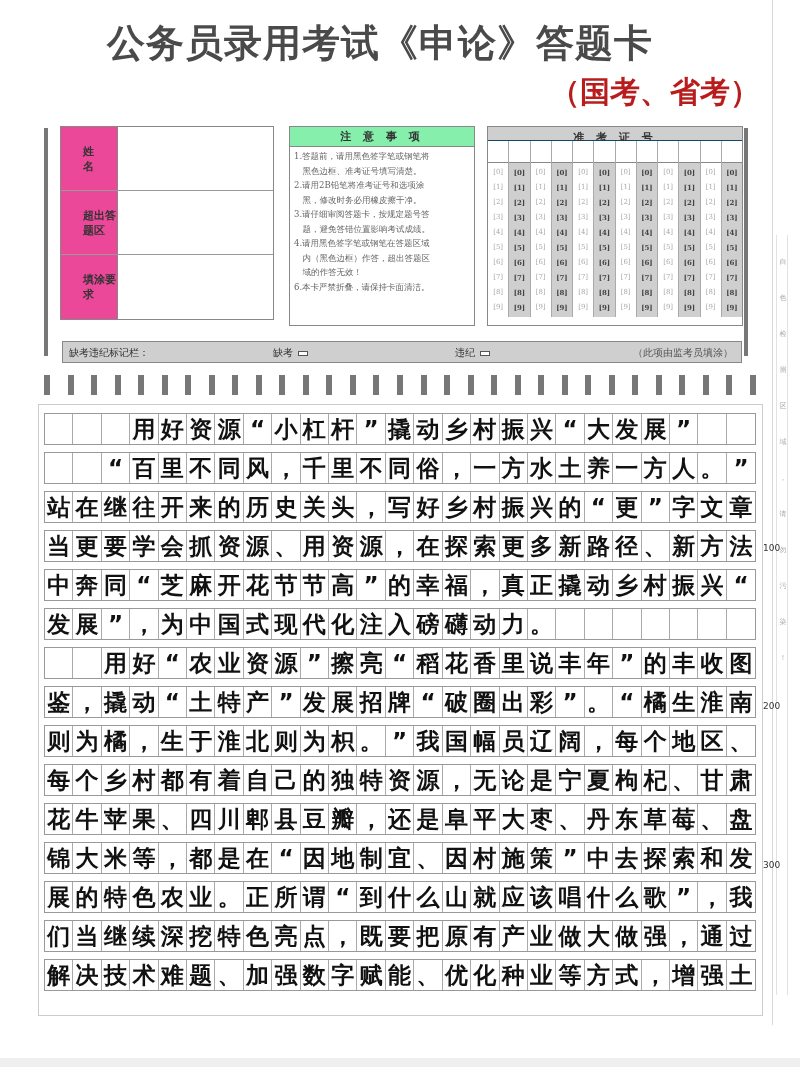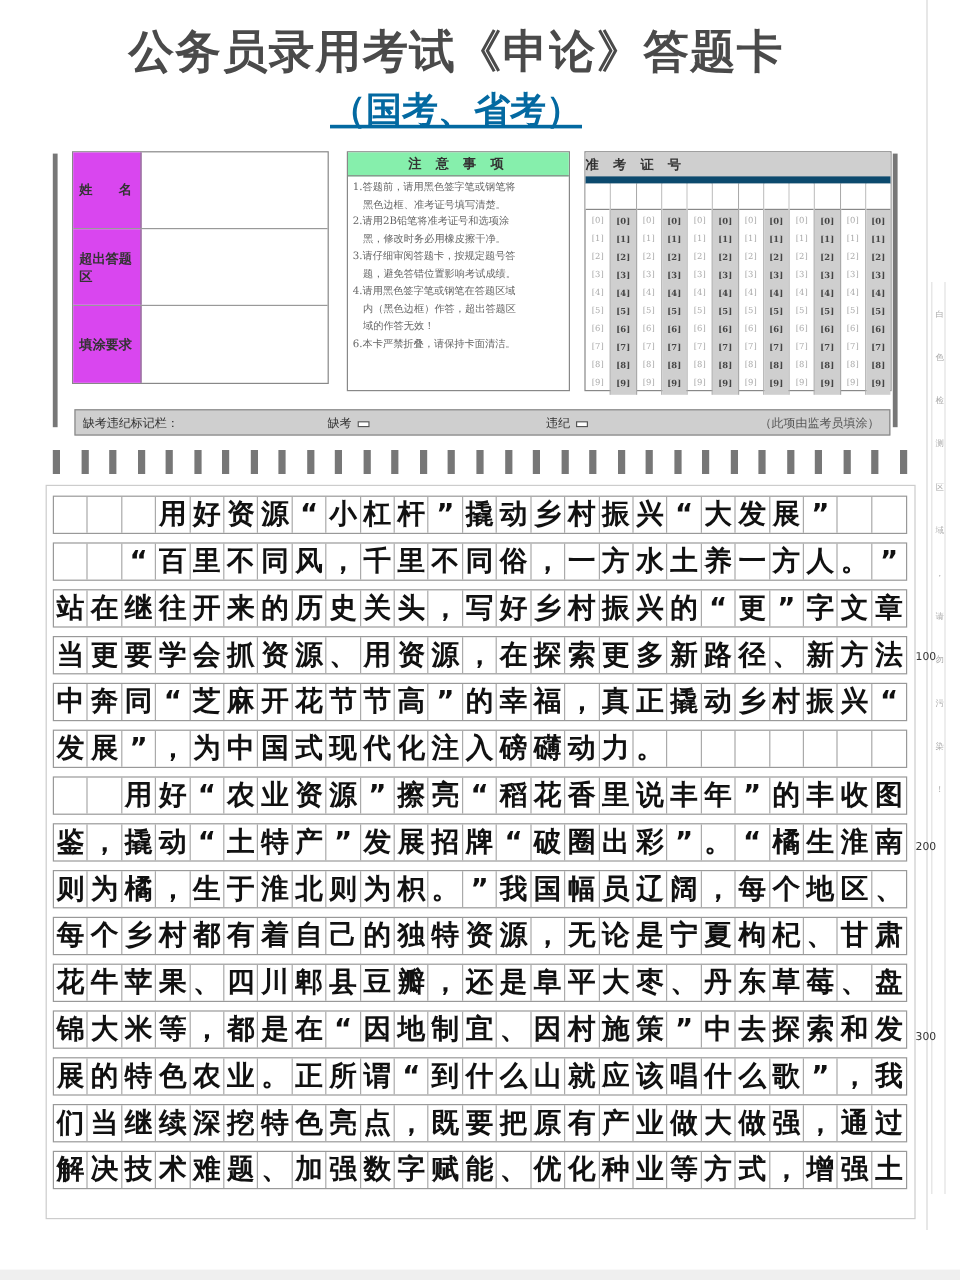--- a/index.html
+++ b/index.html
@@ -1,55 +1,55 @@
 <!DOCTYPE html>
 <html><head>
 <meta charset="utf-8">
 <style>
   * { box-sizing: border-box; margin: 0; padding: 0; }
   html, body { width: 800px; height: 1067px; background: #ffffff; overflow: hidden; }
   body { position: relative; font-family: "DejaVu Sans", "Liberation Sans", sans-serif; color: #111; }
 
   .title { position: absolute; left: 0; width: 760px; top: 18px; text-align: center;
     font-size: 38px; font-weight: bold; color: #4a4a4a; letter-spacing: 1px; }
-  .subtitle { position: absolute; left: 0; width: 760px; top: 72px; text-align: center;
-    font-size: 30px; font-weight: bold; color: #0369a1; text-decoration: underline; }
+  .subtitle { position: absolute; left: 0; width: 760px; top: 72px; text-align: right;
+    font-size: 30px; font-weight: bold; color: #b91c1c; }
 
   .right-rule { position: absolute; left: 772px; top: 0; width: 1px; height: 1025px; background: #d8d8d8; }
   .margin-strip { position: absolute; left: 776px; top: 235px; width: 12px; height: 760px;
     border-left: 1px solid #e2e2e2; border-right: 1px solid #e2e2e2; }
   .margin-strip span { position: absolute; left: 0; width: 12px; text-align: center; font-size: 7px; color: #aaa; }
   .count-mark { position: absolute; left: 763px; font-size: 9px; color: #333; }
 
   .side-bar-left { position: absolute; left: 44px; top: 128px; width: 4px; height: 228px; background: #777; }
   .side-bar-right { position: absolute; left: 744px; top: 128px; width: 4px; height: 228px; background: #777; }
 
   
   .info { position: absolute; left: 60px; top: 126px; width: 214px; height: 194px; border: 1px solid #888; }
   .info .row { position: absolute; left: 0; width: 212px; border-bottom: 1px solid #999; }
   .info .row:last-child { border-bottom: none; }
-  .info .lab { position: absolute; left: 0; top: 0; bottom: 0; width: 57px; background: #d946ef;
-    border-right: 1px solid #888; font-size: 11px; font-weight: bold; display: flex; align-items: center; padding-left: 5px; color: #333; }
+  .info .lab { position: absolute; left: 0; top: 0; bottom: 0; width: 57px; background: #ec4899;
+    border-right: 1px solid #888; font-size: 11px; font-weight: bold; display: flex; align-items: center; padding-left: 22px; color: #333; }
   .info .fill { position: absolute; left: 60px; right: 0; top: 0; bottom: 0; }
   .fill-demo { font-size: 9px; color: #444; }
   .fill-demo .h1 { position: absolute; left: 22px; top: 10px; }
   .fill-demo .h2 { position: absolute; left: 86px; top: 10px; }
   .mark-black { position: absolute; left: 36px; top: 28px; width: 14px; height: 5px; background: #111; }
   .mark-wrong { position: absolute; width: 11px; height: 5px; border: 1px solid #666; }
 
   
   .notes { position: absolute; left: 289px; top: 126px; width: 186px; height: 200px; border: 1px solid #888; }
   .notes .head { height: 20px; background: #86efac; border-bottom: 1px solid #888; text-align: center;
     font-size: 11px; font-weight: bold; line-height: 20px; letter-spacing: 4px; color: #333; }
   .notes ol { list-style: none; padding: 2px 4px; }
   .notes li { font-family: "DejaVu Serif", serif; font-size: 8.5px; line-height: 14.5px; color: #666; }
 
   
   .exam { position: absolute; left: 487px; top: 126px; width: 256px; height: 200px; border: 1px solid #888; }
-  .exam .head { height: 26px; background: #cfcfcf; border-bottom: 6px solid #0c4a6e; 
+  .exam .head { height: 14px; background: #cfcfcf; border-bottom: 1px solid #0c4a6e; text-align: center;
     font-size: 11px; font-weight: bold; line-height: 22px; letter-spacing: 4px; color: #333; }
   .exam .cols { display: flex; height: 176px; }
   .exam .col { flex: 1; border-right: 1px solid #aaa; }
   .exam .col:last-child { border-right: none; }
   .exam .col .box { height: 22px; border-bottom: 1px solid #888; background: #fff; }
   .exam .col.shade .digits { background: #cfcfcf; }
   .exam .digits { height: 154px; padding-top: 2px; }
   .exam .digits div { height: 15px; text-align: center; font-family: "DejaVu Serif", serif; font-size: 7px; line-height: 15px; color: #aaa; }
   .exam .col.shade .digits div { color: #444; font-weight: bold; }
 

